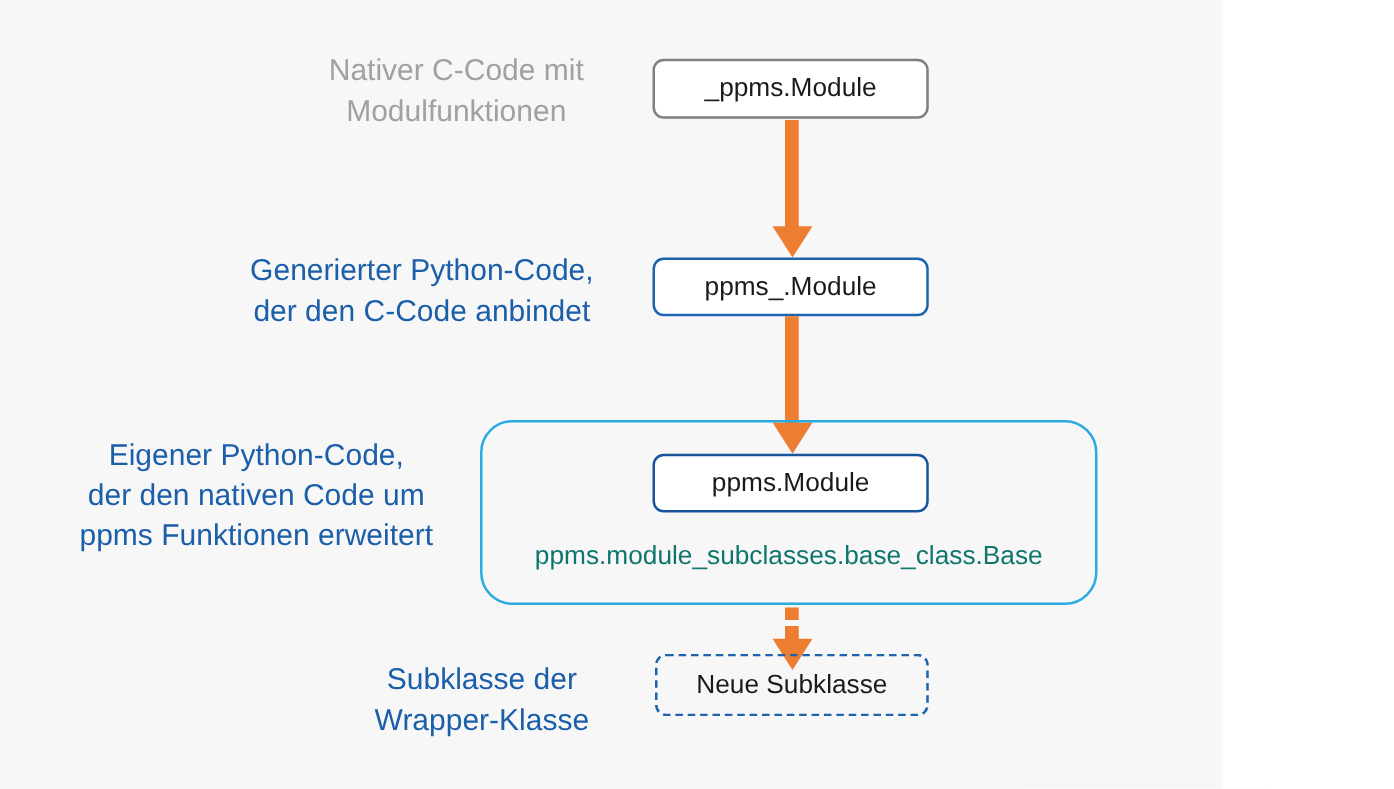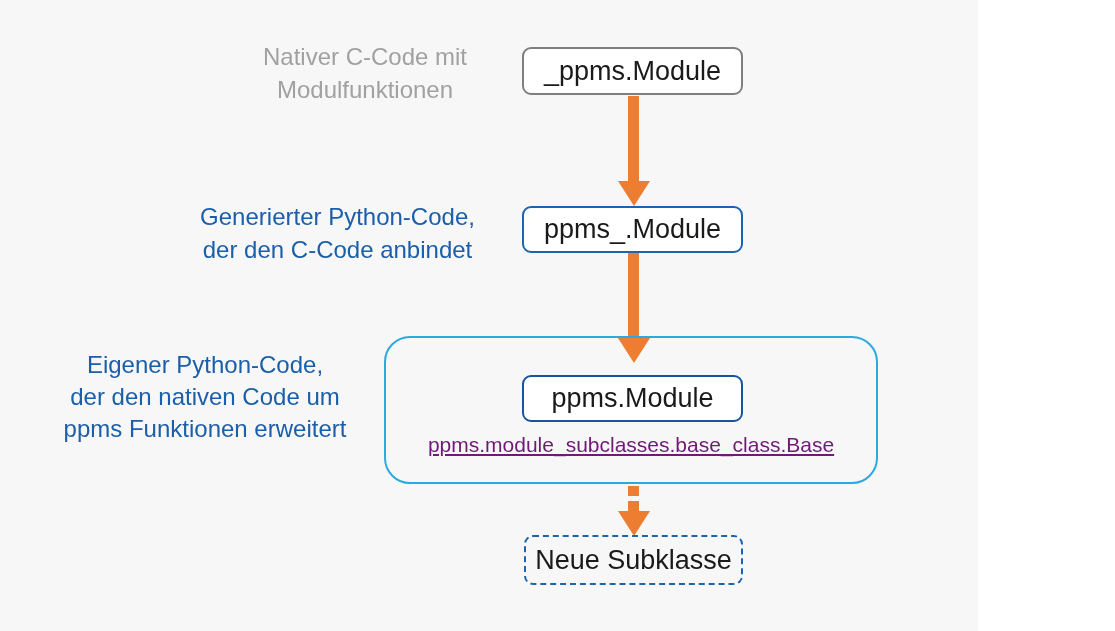--- a/index.html
+++ b/index.html
@@ -27,41 +27,40 @@
   .annot.blue  { color: var(--dark-blue, #1B5EA9); }
   .annot.cyan  { color: var(--cyan, #29ABE2); }
 
   
   .node {
     background: #FFFFFF;
     border-radius: 9px;
     display: flex;
     align-items: center;
     justify-content: center;
-    font-size: 27px;
+    font-size: 21px;
     color: #1a1a1a;
   }
   .node.gray-border   { border: 2px solid var(--gray-border, #7F7F7F); }
   .node.blue-border   { border: 2px solid var(--blue-border, #1D63AE); }
   .node.navy-border   { border: 2px solid var(--navy-border, #17549C); }
   .node.dashed-border { border: 2px dashed var(--blue-border, #1D63AE); background: transparent; }
 
   
   .wrapper-group {
     border: 2px solid var(--cyan, #29ABE2);
     border-radius: 26px;
     background: transparent;
   }
 
   .base-class-text {
     text-align: center;
     font-size: 21px;
     line-height: 28px;
-    color: #701a75;
-    text-decoration: underline;
+    color: #0f766e;
   }
 
   
   .arrow-stem {
     width: 11px;
     background: var(--orange, #ED7D31);
   }
   .arrow-stem.dashed {
     background: repeating-linear-gradient(
       to bottom,
@@ -101,28 +100,30 @@
 
   <div class="abs arrow-stem" style="left:628px; top:253px; height:86px;"></div>
   <div class="abs arrow-head" style="left:618px; top:338px;"></div>
 
   <div class="abs annot blue" style="left:25px; top:349px; width:360px; line-height:32px;">Eigener Python-Code,
 der den nativen Code um
 ppms Funktionen erweitert</div>
 
   <div class="abs wrapper-group" style="left:384px; top:336px; width:494px; height:148px;"></div>
 
-  <div class="abs node navy-border" style="left:522px; top:363px; width:221px; height:47px;margin-top:12px;">
+  <div class="abs node navy-border" style="left:522px; top:363px; width:221px; height:47px;">
     <span>ppms.Module</span>
   </div>
 
   <div class="abs base-class-text" style="left:384px; top:431px; width:494px;">ppms.module_subclasses.base_class.Base</div>
 
 
   <div class="abs arrow-stem dashed" style="left:628px; top:486px; height:27px;"></div>
   <div class="abs arrow-head" style="left:618px; top:511px;"></div>
 
+  <div class="abs annot blue" style="left:268px; top:527px; width:235px;">Subklasse der
+Wrapper-Klasse</div>
 
-  <div class="abs node dashed-border" style="left:524px; top:535px; width:219px; height:50px;">
+  <div class="abs node dashed-border" style="left:524px; top:523px; width:219px; height:50px;">
     <span>Neue Subklasse</span>
   </div>
 
 </div>
 
 </body></html>

